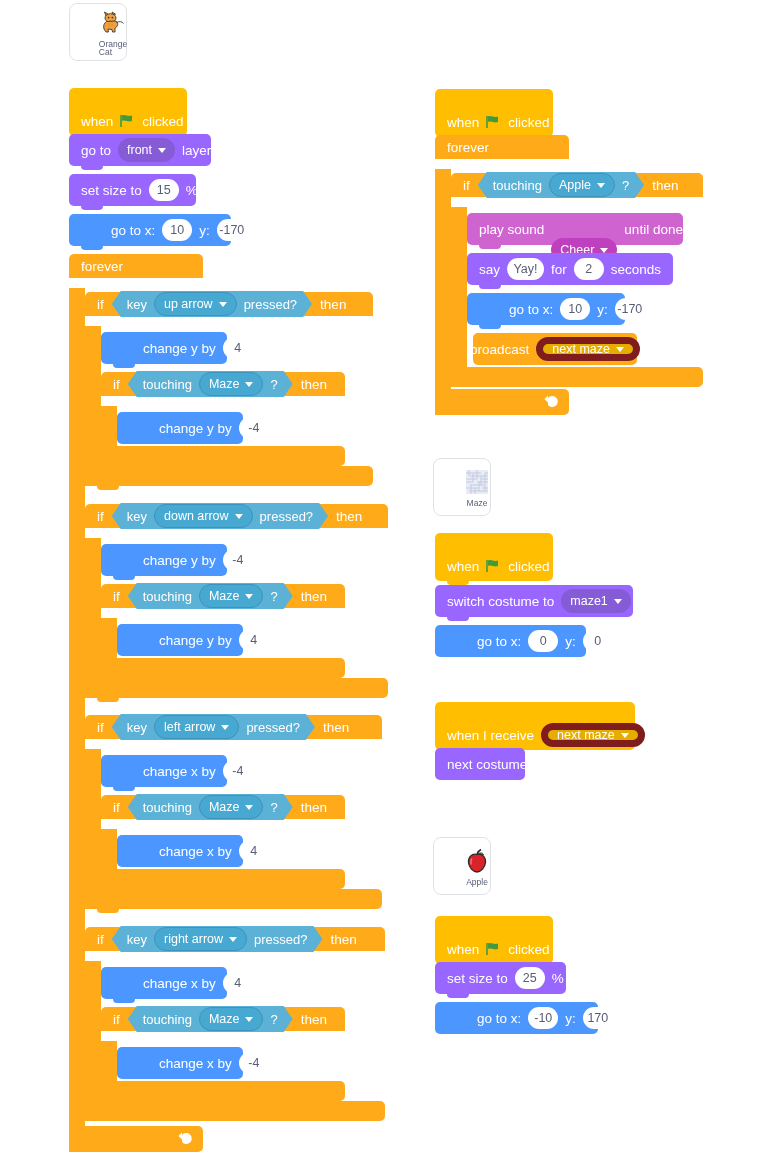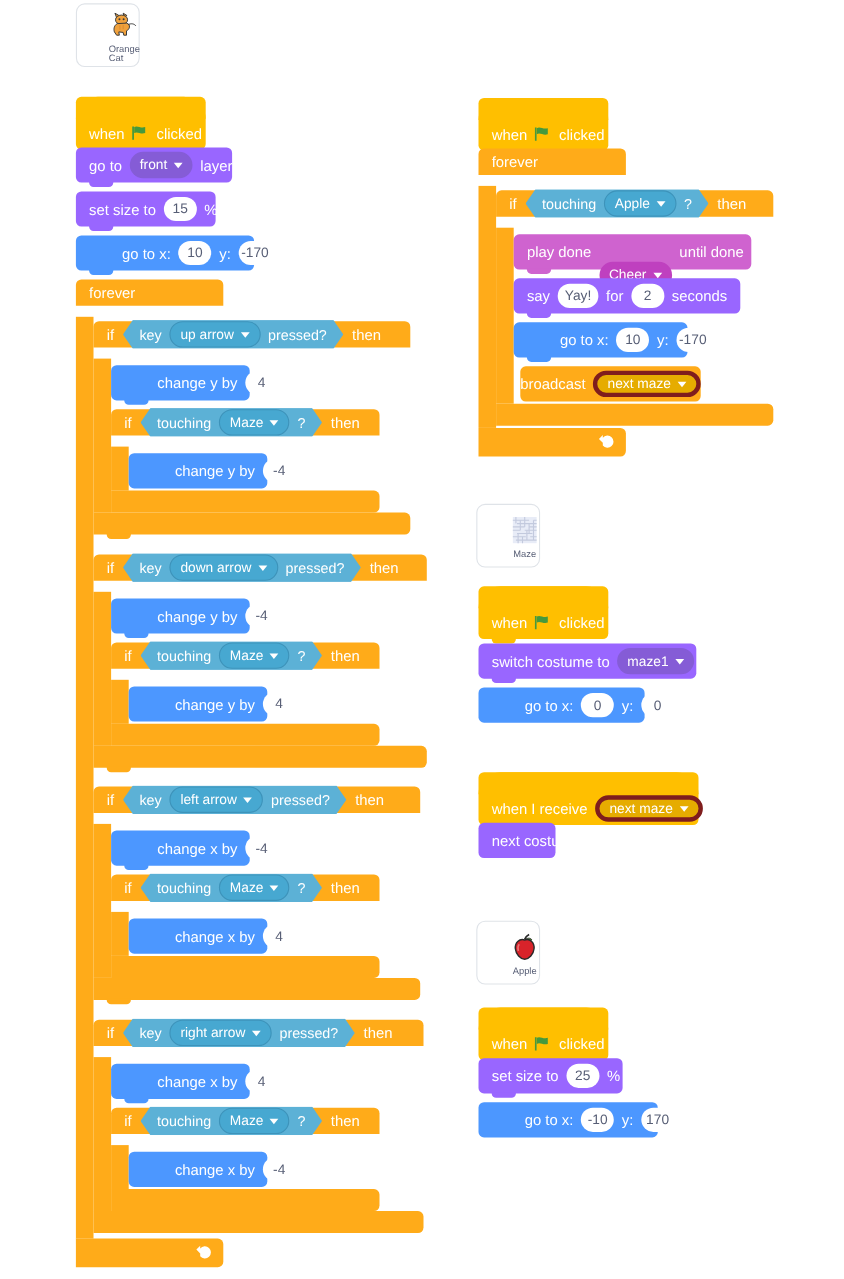--- a/index.html
+++ b/index.html
@@ -101,21 +101,21 @@
   
   .drop {
     border-radius: 14px;
     height: 24px;
     padding: 0 9px;
     display: inline-flex; align-items: center; gap: 6px;
     font-size: 12.5px; color: #fff;
   }
   .d-looks   { background: #855CD6; }
   .d-sound   { background: #BF40BF; margin-top: 42px; }
-  .d-events  { background: #E6AC00; border: 4px solid #7f1d1d; }
+  .d-events  { background: #E6AC00; border: 7px solid #7f1d1d; }
   .d-sensing { background: #47A8D1; border: 1px solid #3d93ba; }
   .caret {
     width: 0; height: 0;
     border-left: 4.5px solid transparent;
     border-right: 4.5px solid transparent;
     border-top: 5px solid #fff;
     display: inline-block;
   }
 
   
@@ -427,21 +427,21 @@
         <i class="caret"></i>
       </span>
       <span>?</span>
     </span>
     <span>then</span>
   </div>
   <div class="c-arm" style="left:451px; top:207px; height:160px;"></div>
   <div class="c-bot" style="left:451px; top:367px; width:252px;"></div>
 
   <div class="blk stack c-sound" style="left:467px; top:213px; width:216px;">
-    <span>play done</span>
+    <span>play sound</span>
     <span class="drop d-sound">
       <span>Cheer</span>
       <i class="caret"></i>
     </span>
     <span>until done</span>
   </div>
 
   <div class="blk stack c-looks" style="left:467px; top:253px; width:206px;">
     <span>say</span>
     <span class="oval-white">Yay!</span>
@@ -511,21 +511,21 @@
     <div class="hat-top"></div>
     <div class="hat-inner">
       <span>when I receive</span>
       <span class="drop d-events">
         <span>next maze</span>
         <i class="caret"></i>
       </span>
     </div>
   </div>
 
-  <div class="blk c-looks" style="left:435px; top:748px; width:70px;">
+  <div class="blk c-looks" style="left:435px; top:748px; width:90px;">
     <span>next costume</span>
   </div>
 
   <div class="sprite-card" style="left:433px; top:837px;">
     <div class="thumb">
       <svg width="26" height="26" viewBox="0 0 26 26">
         <path d="M13 6 C14 3 16 2 17 1.5" stroke="#2b2b2b" stroke-width="1.6" fill="none"></path>
         <path d="M13.5 6 C16 4 19 5 19.5 6.5 C17.5 8 15 7.5 13.5 6 Z" fill="#4a8a2a" stroke="#2b2b2b" stroke-width="0.8"></path>
         <path d="M13 6.5 C8 5 4 9 4.5 14.5 C5 19.5 9 24 13 24 C17 24 21 19.5 21.5 14.5 C22 9 18 5 13 6.5 Z" fill="#D8232A" stroke="#2b2b2b" stroke-width="1.3"></path>
         <path d="M8 10.5 C6.8 12 6.6 14.5 7.2 16.5" stroke="#f08c8c" stroke-width="1.4" fill="none" opacity="0.75"></path>

